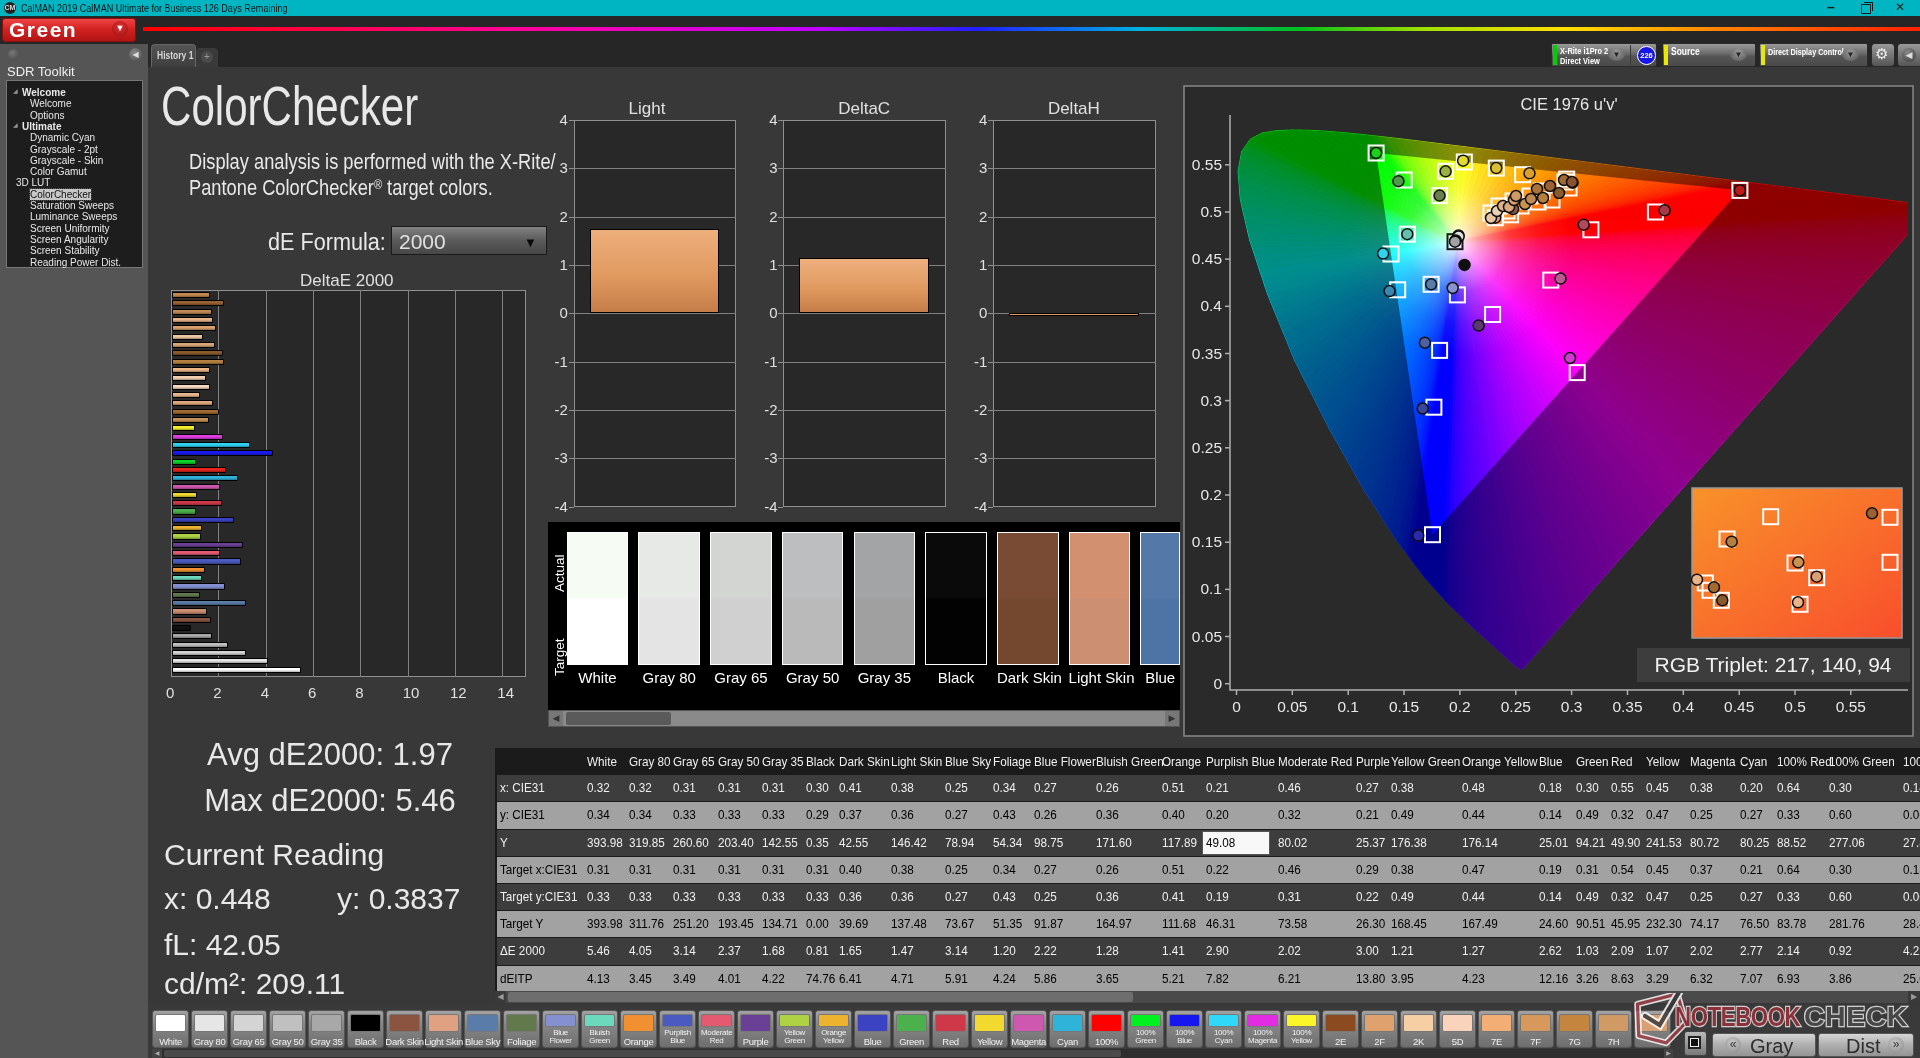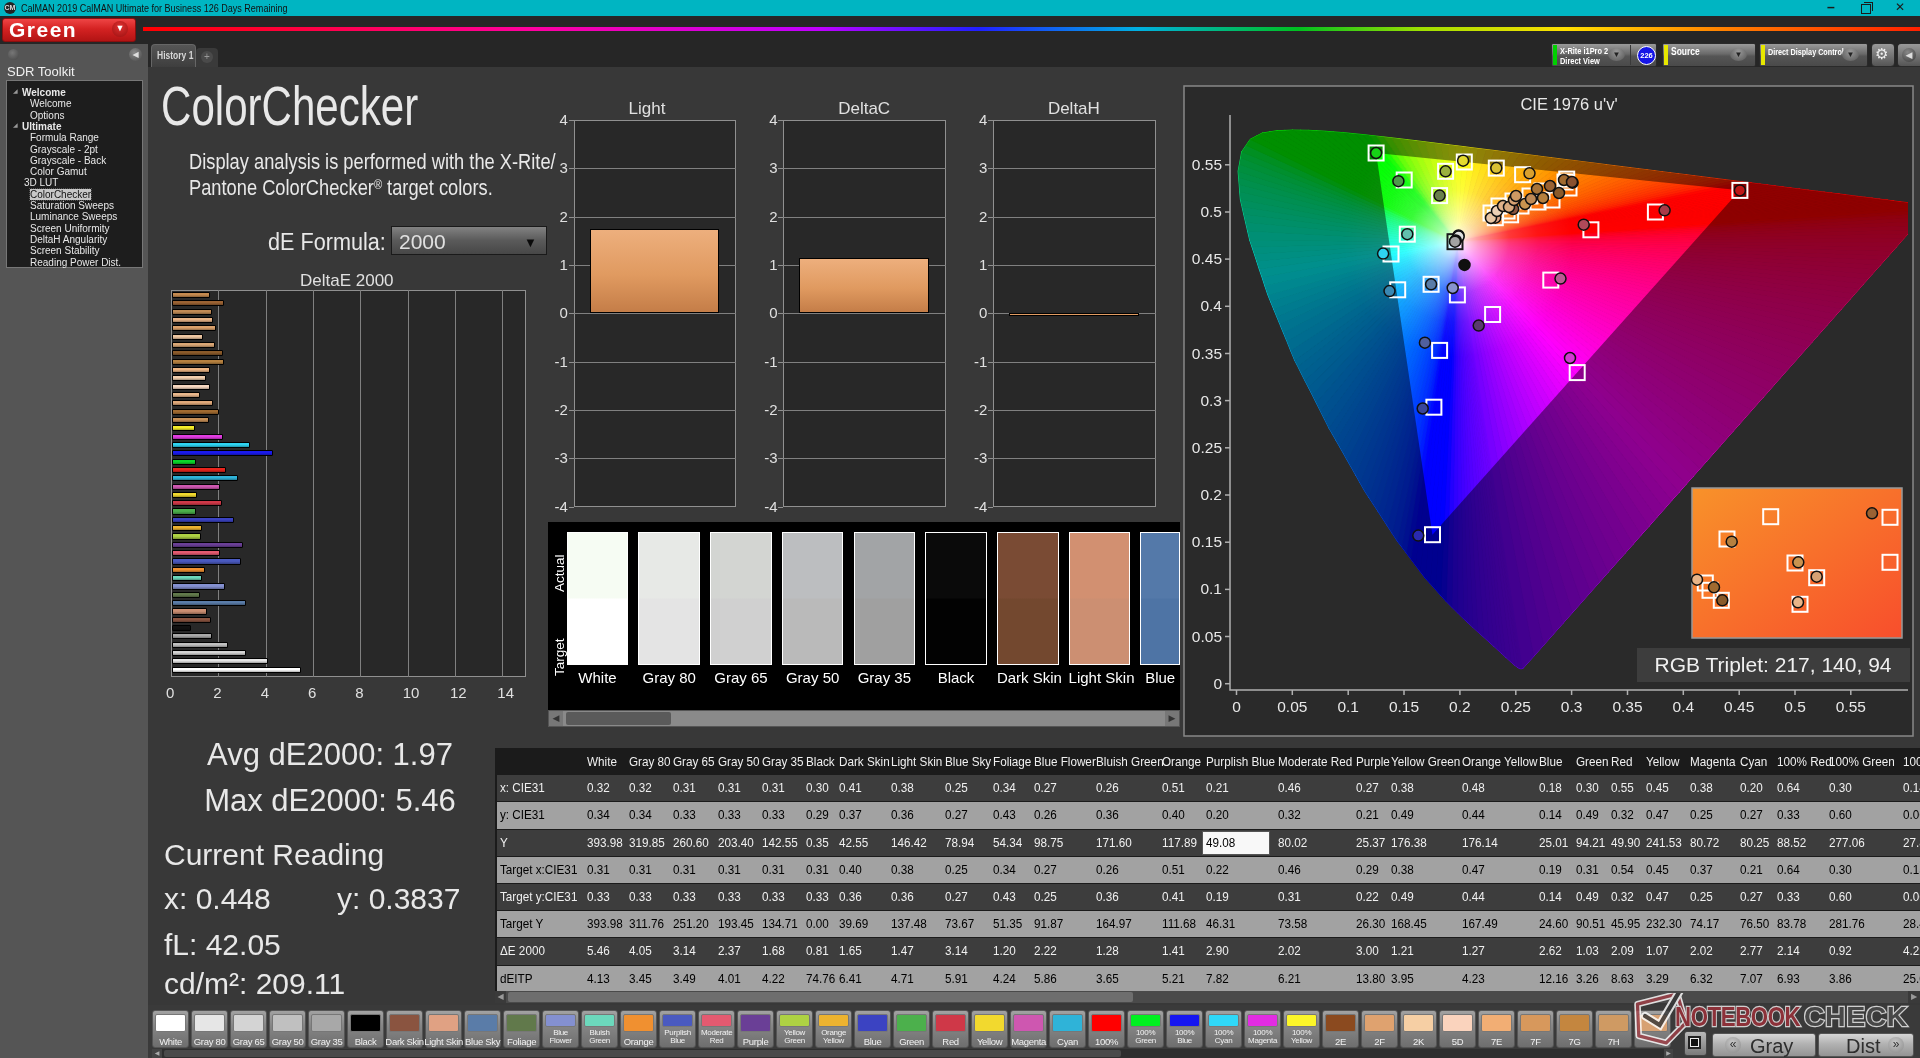--- a/index.html
+++ b/index.html
@@ -22,30 +22,30 @@
 <div class="abs" style="left:8px;top:49px;width:11px;height:11px;border-radius:6px;background:radial-gradient(circle at 40% 35%,#777,#444);"></div>
 <div class="abs" style="left:129px;top:48px;width:13px;height:13px;border-radius:7px;background:radial-gradient(circle at 40% 35%,#888,#4a4a4a);color:#ddd;font-size:8px;text-align:center;line-height:13px;">◀</div>
 <div class="t" style="left:7px;top:64px;font-size:13px;color:#f0f0f0;">SDR Toolkit</div>
 <div class="abs" style="left:6px;top:80px;width:137px;height:188px;background:#1d1d1d;border:1px solid #777;box-sizing:border-box;"></div>
 <div class="t" style="left:13px;top:87px;font-size:6px;color:#999;">◢</div>
 <div class="t" style="left:22px;top:87px;font-size:10px;color:#e8e8e8;font-weight:bold;">Welcome</div>
 <div class="t" style="left:30px;top:98.3px;font-size:10px;color:#e8e8e8;">Welcome</div>
 <div class="t" style="left:30px;top:109.6px;font-size:10px;color:#e8e8e8;">Options</div>
 <div class="t" style="left:13px;top:120.89999999999999px;font-size:6px;color:#999;">◢</div>
 <div class="t" style="left:22px;top:120.89999999999999px;font-size:10px;color:#e8e8e8;font-weight:bold;">Ultimate</div>
-<div class="t" style="left:30px;top:132.2px;font-size:10px;color:#e8e8e8;">Formula Range</div>
+<div class="t" style="left:30px;top:132.2px;font-size:10px;color:#e8e8e8;">Dynamic Cyan</div>
 <div class="t" style="left:30px;top:143.5px;font-size:10px;color:#e8e8e8;">Grayscale - 2pt</div>
-<div class="t" style="left:30px;top:154.8px;font-size:10px;color:#e8e8e8;">Grayscale - Back</div>
+<div class="t" style="left:30px;top:154.8px;font-size:10px;color:#e8e8e8;">Grayscale - Skin</div>
 <div class="t" style="left:30px;top:166.10000000000002px;font-size:10px;color:#e8e8e8;">Color Gamut</div>
-<div class="t" style="left:24px;top:177.40000000000003px;font-size:10px;color:#e8e8e8;">3D LUT</div>
+<div class="t" style="left:16px;top:177.40000000000003px;font-size:10px;color:#e8e8e8;">3D LUT</div>
 <div class="t" style="left:30px;top:188.70000000000005px;font-size:10px;color:#111;background:#c8c8c8;outline:1px dotted #555;">ColorChecker</div>
 <div class="t" style="left:30px;top:200.00000000000006px;font-size:10px;color:#e8e8e8;">Saturation Sweeps</div>
 <div class="t" style="left:30px;top:211.30000000000007px;font-size:10px;color:#e8e8e8;">Luminance Sweeps</div>
 <div class="t" style="left:30px;top:222.60000000000008px;font-size:10px;color:#e8e8e8;">Screen Uniformity</div>
-<div class="t" style="left:30px;top:233.9000000000001px;font-size:10px;color:#e8e8e8;">DeltaH Angularity</div>
+<div class="t" style="left:30px;top:233.9000000000001px;font-size:10px;color:#e8e8e8;">Screen Angularity</div>
 <div class="t" style="left:30px;top:245.2000000000001px;font-size:10px;color:#e8e8e8;">Screen Stability</div>
 <div class="t" style="left:30px;top:256.5000000000001px;font-size:10px;color:#e8e8e8;">Reading Power Dist.</div>
 <div class="abs" style="left:148px;top:44px;width:1772px;height:23px;background:#262626;"></div>
 <div class="abs" style="left:151px;top:44px;width:45px;height:23px;background:linear-gradient(180deg,#555,#3e3e3e);border-radius:4px 4px 0 0;border:1px solid #666;border-bottom:none;box-sizing:border-box;"></div>
 <div class="t" style="left:157px;top:49.5px;font-size:10px;color:#d8d8d8;font-weight:bold;transform:scaleX(0.85);transform-origin:0 0;">History 1</div>
 <div class="abs" style="left:196px;top:48px;width:22px;height:19px;background:#3a3a3a;border-radius:4px 4px 0 0;"></div>
 <div class="abs" style="left:201px;top:51px;width:12px;height:12px;border-radius:7px;background:#4a4a4a;color:#999;font-size:10px;text-align:center;line-height:12px;">+</div>
 <div class="abs" style="left:1551px;top:43px;width:106px;height:24px;background:linear-gradient(180deg,#9a9a9a 0%,#6a6a6a 45%,#555 55%,#4a4a4a 100%);border-radius:2px;border:1px solid #2a2a2a;box-sizing:border-box;"></div>
 <div class="abs" style="left:1553px;top:45px;width:4px;height:20px;background:#00d000;"></div>
 <div class="t" style="left:1560px;top:44.5px;font-size:9.5px;color:#fff;transform:scaleX(0.78);transform-origin:0 0;font-weight:bold;">X-Rite i1Pro 2</div>

